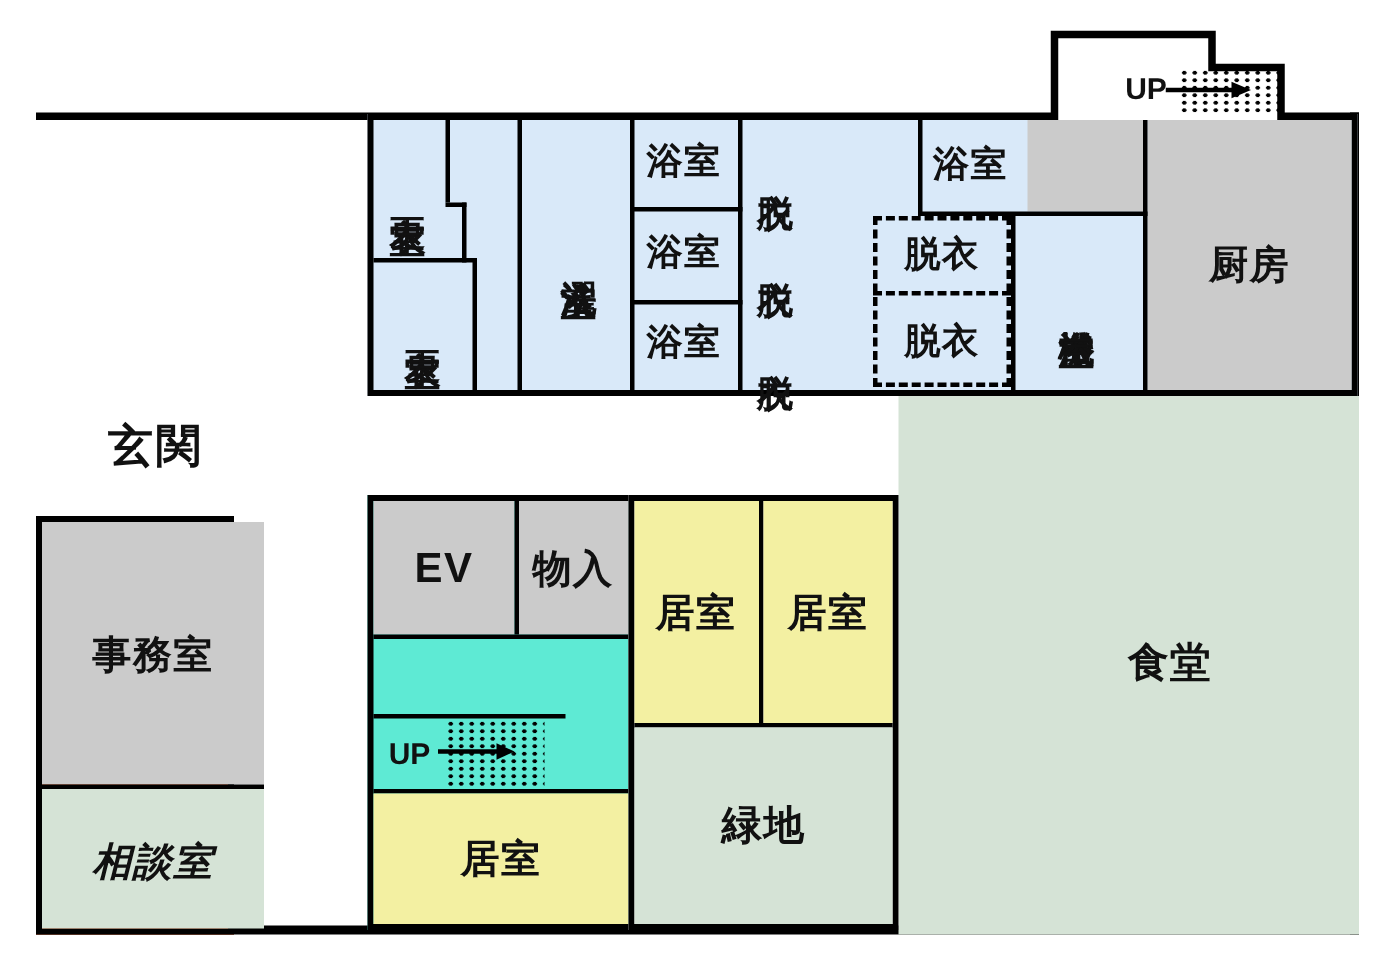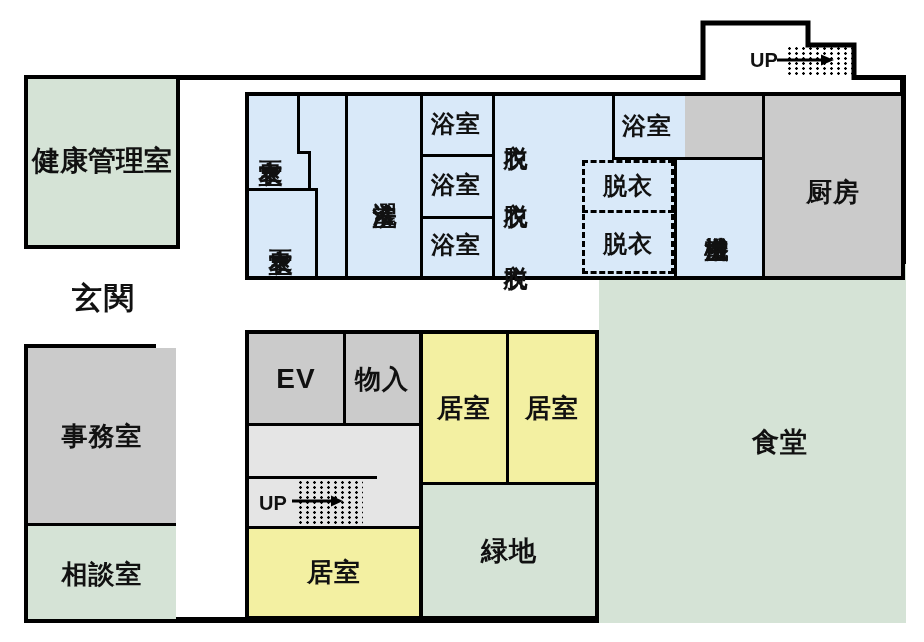--- a/index.html
+++ b/index.html
@@ -6,44 +6,41 @@
   .canvas{position:relative;width:924px;height:642px;background:#ffffff;
           font-family:"Liberation Sans","DejaVu Sans",sans-serif;color:#111;overflow:hidden;}
   .wall{position:absolute;background:#000;}
   .block{position:absolute;border:4px solid #000;box-sizing:border-box;}
   .ln{position:absolute;background:#000;}
   .dashbox{position:absolute;border:3px dashed #000;box-sizing:border-box;}
   .dashln{position:absolute;border-top:3px dashed #000;height:0;}
   .fill{position:absolute;}
   .gray{background:#cbcbcb;}
   .green{background:#d5e3d6;}
-  .blue{background:#d9e9f9;margin-top:16px;}
+  .blue{background:#d9e9f9;}
   .yellow{background:#f3f0a2;}
   .lbl{position:absolute;transform:translate(-50%,-50%);font-weight:700;
        white-space:nowrap;letter-spacing:1px;line-height:1;font-size:24px;}
   .v{writing-mode:vertical-rl;text-orientation:upright;letter-spacing:0;line-height:1.05;}
   .dots{position:absolute;background-image:radial-gradient(circle,#000 1.3px,transparent 1.45px);
         background-size:7px 5px;}
   svg.abs{position:absolute;display:block;}
 </style>
 </head>
 <body>
 
 <div class="canvas">
 
   <div class="wall" style="left:24px;top:75px;width:882px;height:5px;"></div>
   <div class="wall" style="left:900px;top:75px;width:6px;height:548px;"></div>
   <div class="wall" style="left:24px;top:617px;width:882px;height:6px;"></div>
 
   <div class="fill green" style="left:599px;top:264px;width:307px;height:359px;"></div>
   <div class="lbl" style="left:780px;top:442px;font-size:27px;">食堂</div>
 
-  <div class="block green" style="left:24px;top:75px;width:156px;height:174px;">
-    <div class="lbl" style="left:74px;top:82px;font-size:28px;letter-spacing:0;">健康管理室</div>
-  </div>
 
   <div class="lbl" style="left:104px;top:298px;font-size:30px;letter-spacing:2px;">玄関</div>
 
   <div class="block blue" style="left:245px;top:76px;width:660px;height:188px;">
 
     <div class="fill gray" style="left:516px;top:0;width:136px;height:180px;"></div>
     <div class="fill gray" style="left:436px;top:0;width:77px;height:61px;"></div>
 
     <div class="ln" style="left:48px;top:0;width:3px;height:55px;"></div>
     <div class="ln" style="left:48px;top:55px;width:14px;height:3px;"></div>
@@ -77,24 +74,24 @@
     <div class="lbl" style="left:379px;top:148px;">脱衣</div>
     <div class="lbl v" style="left:468px;top:121px;">機械浴室</div>
     <div class="lbl" style="left:584px;top:96px;font-size:26px;">厨房</div>
   </div>
 
   <div class="block" style="left:24px;top:344px;width:132px;height:279px;background:#c2410c;">
     <div class="fill gray" style="left:0;top:0;width:148px;height:175px;"></div>
     <div class="ln" style="left:0;top:175px;width:148px;height:3px;"></div>
     <div class="fill green" style="left:0;top:178px;width:148px;height:93px;"></div>
     <div class="lbl" style="left:74px;top:88px;font-size:26px;">事務室</div>
-    <div class="lbl" style="left:74px;top:226px;font-size:26px;">相談室</div>
+    <div class="lbl" style="left:74px;top:226px;font-size:26px;font-style:italic;">相談室</div>
   </div>
 
-  <div class="block" style="left:245px;top:330px;width:178px;height:290px;background:#e5e5e5;">
+  <div class="block" style="left:245px;top:330px;width:178px;height:290px;background:#5eead4;">
     <div class="fill gray" style="left:0;top:0;width:94px;height:89px;"></div>
     <div class="ln" style="left:94px;top:0;width:3px;height:89px;"></div>
     <div class="fill gray" style="left:97px;top:0;width:73px;height:89px;"></div>
     <div class="ln" style="left:0;top:89px;width:170px;height:3px;"></div>
     <div class="lbl" style="left:47px;top:45px;font-size:28px;">EV</div>
     <div class="lbl" style="left:133px;top:45px;font-size:26px;">物入</div>
     <div class="ln" style="left:0;top:142px;width:128px;height:3px;"></div>
     <div class="dots" style="left:48px;top:146px;width:66px;height:45px;"></div>
     <div class="lbl" style="left:24px;top:169px;font-size:20px;letter-spacing:0;">UP</div>
     <svg class="abs" style="left:43px;top:160px;" width="52" height="14" viewBox="0 0 52 14">

